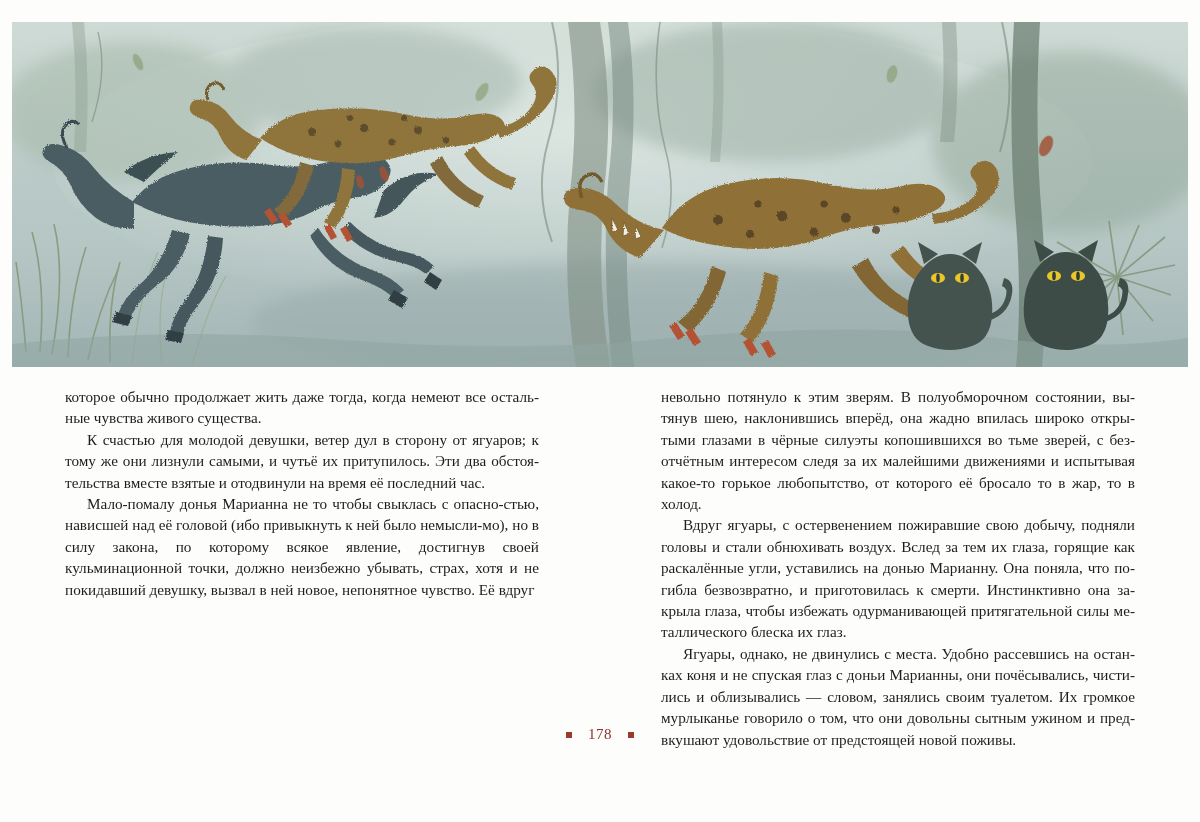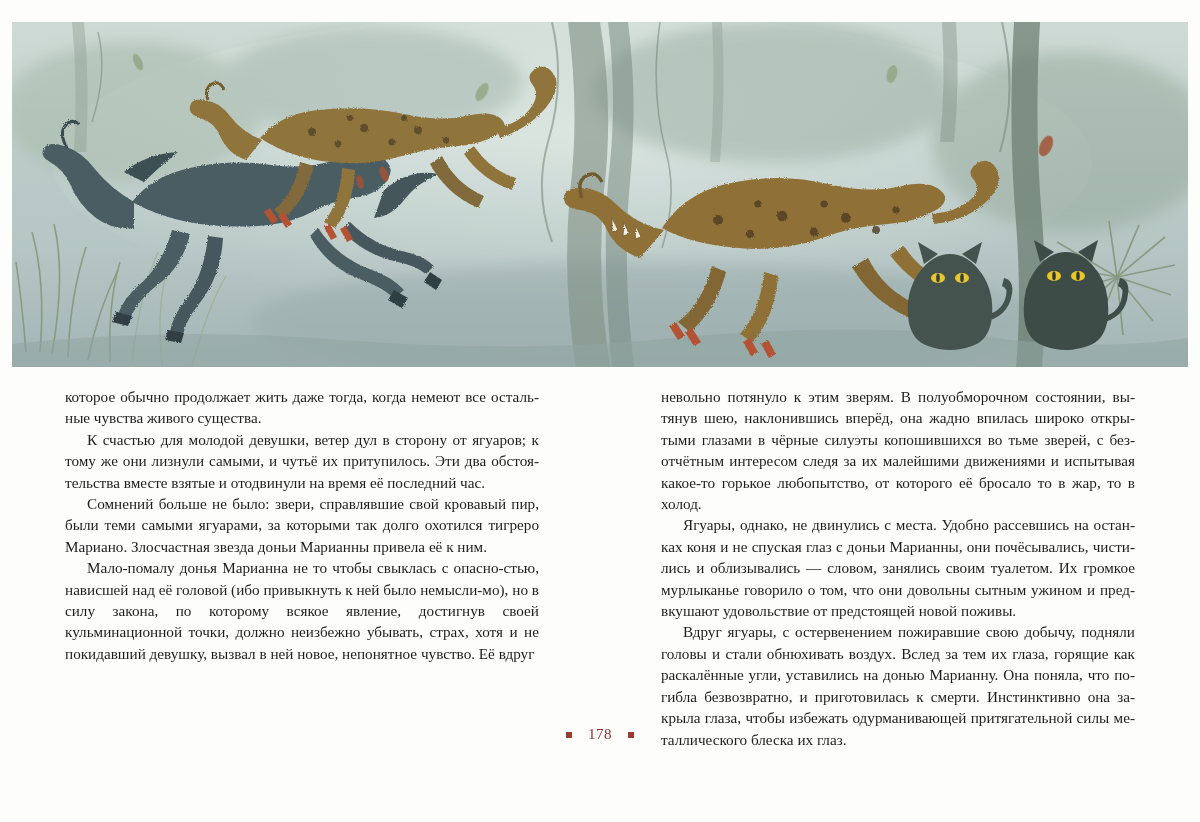--- a/index.html
+++ b/index.html
@@ -345,27 +345,26 @@
       </g>
 
       <rect x="0" y="0" width="1176" height="345" fill="#ffffff" opacity="0.05"></rect>
     </svg>
   </div>
 
   <div class="columns">
     <div class="col">
       <p class="noindent">которое обычно продолжает жить даже тогда, когда немеют все осталь-ные чувства живого существа.</p>
       <p>К счастью для молодой девушки, ветер дул в сторону от ягуаров; к тому же они лизнули самыми, и чутьё их притупилось. Эти два обстоя-тельства вместе взятые и отодвинули на время её последний час.</p>
-      <p>Сомнений больше не было: звери, справлявшие свой кровавый пир, были теми самыми ягуарами, за которыми так долго охотился тигреро Мариано. Злосчастная звезда доньи Марианны привела её к ним.</p>
       <p>Мало-помалу донья Марианна не то чтобы свыклась с опасно-стью, нависшей над её головой (ибо привыкнуть к ней было немысли-мо), но в силу закона, по которому всякое явление, достигнув своей кульминационной точки, должно неизбежно убывать, страх, хотя и не покидавший девушку, вызвал в ней новое, непонятное чувство. Её вдруг</p>
     </div>
     <div class="col">
       <p class="noindent">невольно потянуло к этим зверям. В полуобморочном состоянии, вы-тянув шею, наклонившись вперёд, она жадно впилась широко откры-тыми глазами в чёрные силуэты копошившихся во тьме зверей, с без-отчётным интересом следя за их малейшими движениями и испытывая какое-то горькое любопытство, от которого её бросало то в жар, то в холод.</p>
+      <p>Вдруг ягуары, с остервенением пожиравшие свою добычу, подняли головы и стали обнюхивать воздух. Вслед за тем их глаза, горящие как раскалённые угли, уставились на донью Марианну. Она поняла, что по-гибла безвозвратно, и приготовилась к смерти. Инстинктивно она за-крыла глаза, чтобы избежать одурманивающей притягательной силы ме-таллического блеска их глаз.</p>
       <p>Ягуары, однако, не двинулись с места. Удобно рассевшись на остан-ках коня и не спуская глаз с доньи Марианны, они почёсывались, чисти-лись и облизывались — словом, занялись своим туалетом. Их громкое мурлыканье говорило о том, что они довольны сытным ужином и пред-вкушают удовольствие от предстоящей новой поживы.</p>
-      <p>Вдруг ягуары, с остервенением пожиравшие свою добычу, подняли головы и стали обнюхивать воздух. Вслед за тем их глаза, горящие как раскалённые угли, уставились на донью Марианну. Она поняла, что по-гибла безвозвратно, и приготовилась к смерти. Инстинктивно она за-крыла глаза, чтобы избежать одурманивающей притягательной силы ме-таллического блеска их глаз.</p>
     </div>
   </div>
 
   <div class="folios">
     <div class="folio">
       <span class="sq"></span>
       <span class="num">178</span>
       <span class="sq"></span>
     </div>
   </div>

